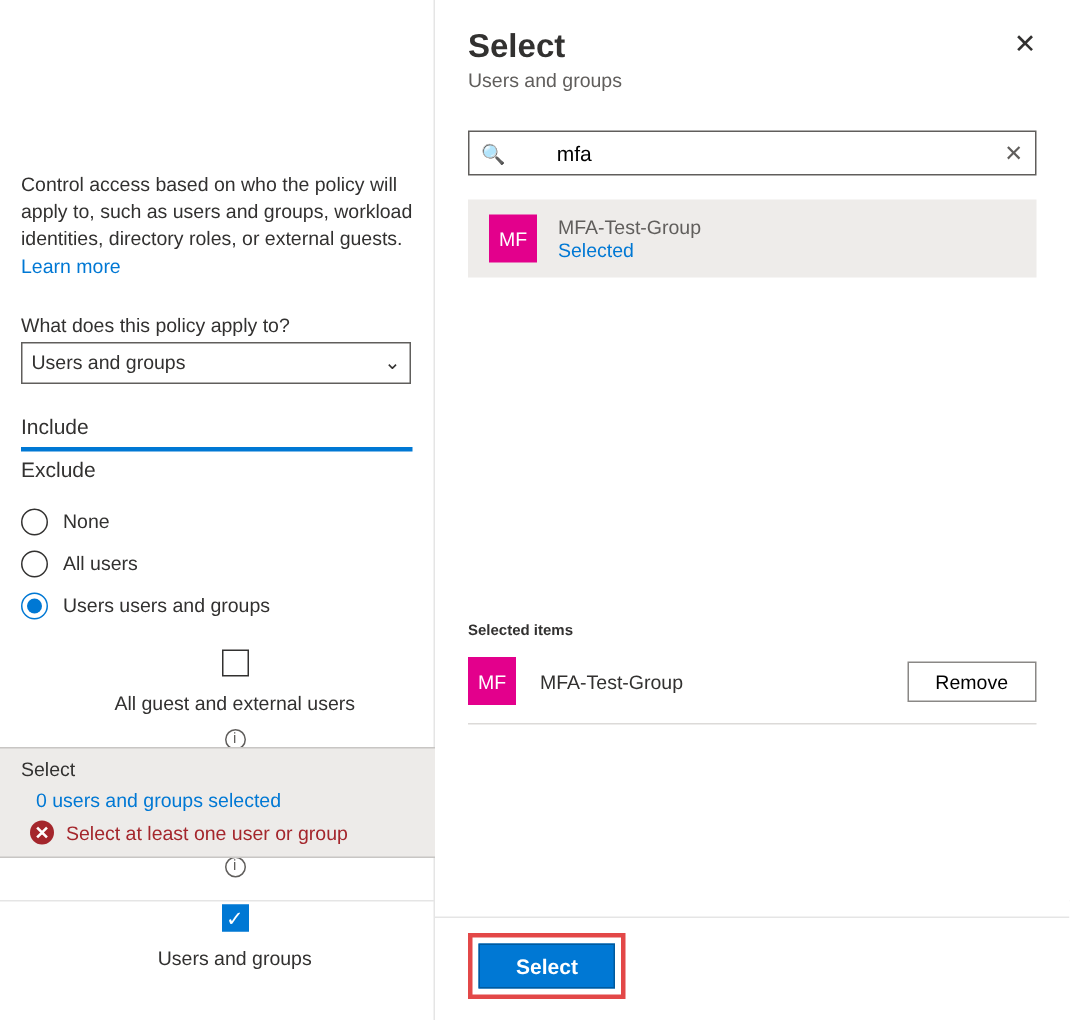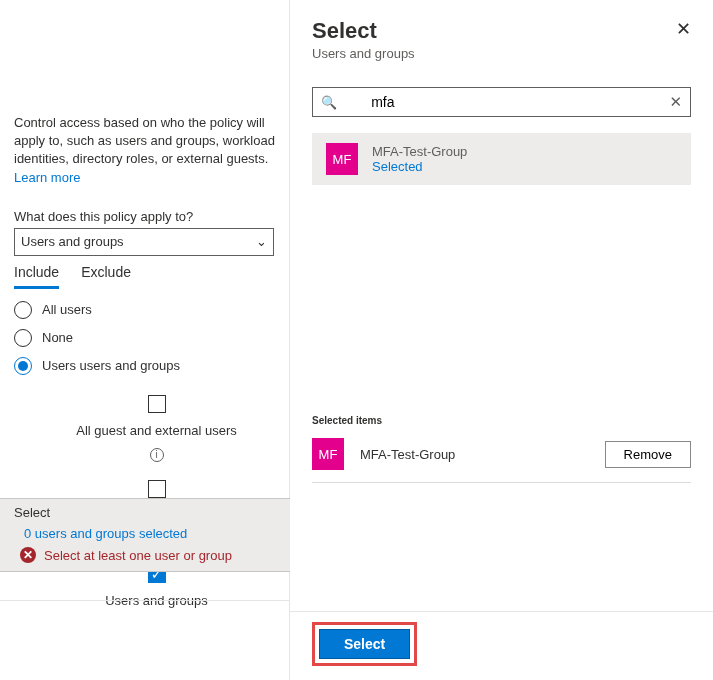--- a/index.html
+++ b/index.html
@@ -21,21 +21,21 @@
   }
   .left-pane p.intro { margin-top: 100px; font-size: 13px; line-height: 1.4; }
   .link { color: #0078d4; cursor: pointer; }
   .question { margin-top: 22px; margin-bottom: 4px; }
   .select-wrap {
     width: 260px; height: 28px; border:1px solid #605e5c;
     display:flex; align-items:center; justify-content:space-between;
     padding:0 6px; cursor:pointer;
   }
   .select-wrap .chev { font-size:13px; }
-  .tabs { display:flex; gap:22px; margin-top:4px; }
+  .tabs { display:flex; margin-top:16px;flex-direction:column; }
   .tab { padding:4px 0 6px 0; cursor:pointer; font-size:14px; }
   .tab.active { border-bottom:3px solid #0078d4; font-weight:400; }
   .radios { margin-top:12px; }
   .radio-row {
     display:flex; align-items:center; gap:10px; margin:10px 0; cursor:pointer;
   }
   .radio-outer {
     width:18px; height:18px; border:1px solid #323130; border-radius:50%;
     display:flex; align-items:center; justify-content:center;
   }
@@ -137,25 +137,25 @@
   </div>
 
   <div class="tabs">
     <div class="tab active">Include</div>
     <div class="tab">Exclude</div>
   </div>
 
   <div class="radios">
     <div class="radio-row">
       <span class="radio-outer"></span>
-      <span>All users</span>
+      <span>None</span>
     </div>
     <div class="radio-row">
       <span class="radio-outer"></span>
-      <span>None</span>
+      <span>All users</span>
     </div>
     <div class="radio-row checked">
       <span class="radio-outer">
           <span class="radio-dot"></span>
         </span>
       <span>Users users and groups</span>
     </div>
   </div>
 
   <div class="checks">

